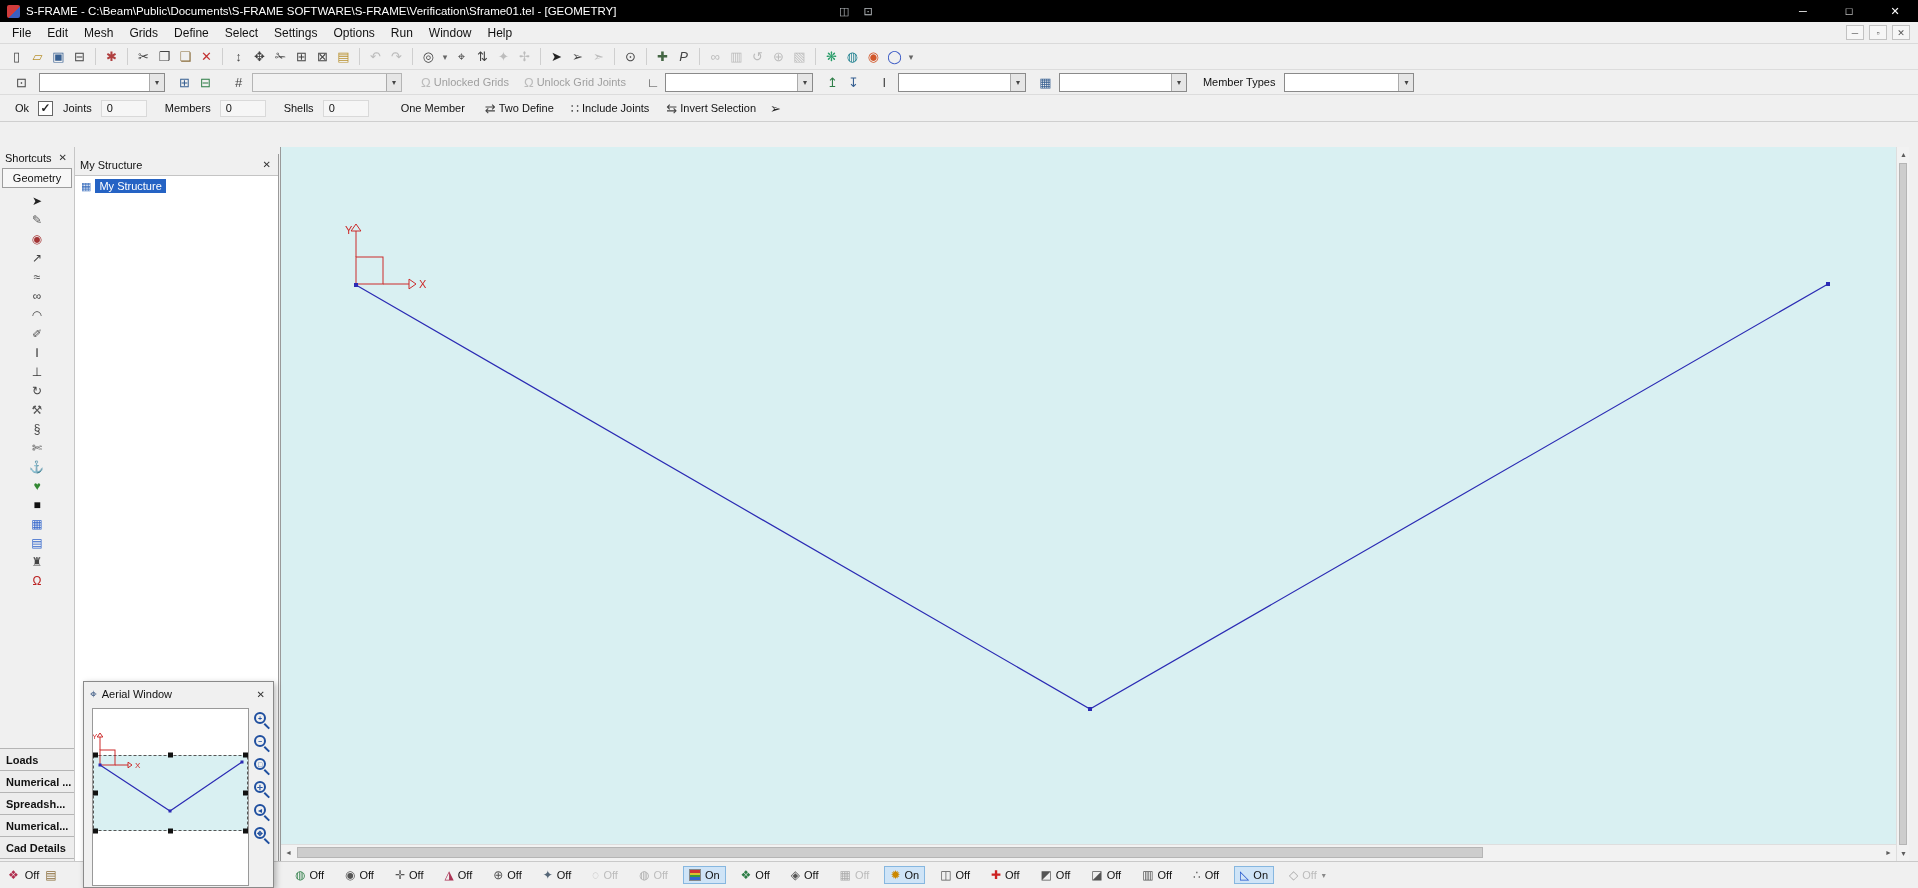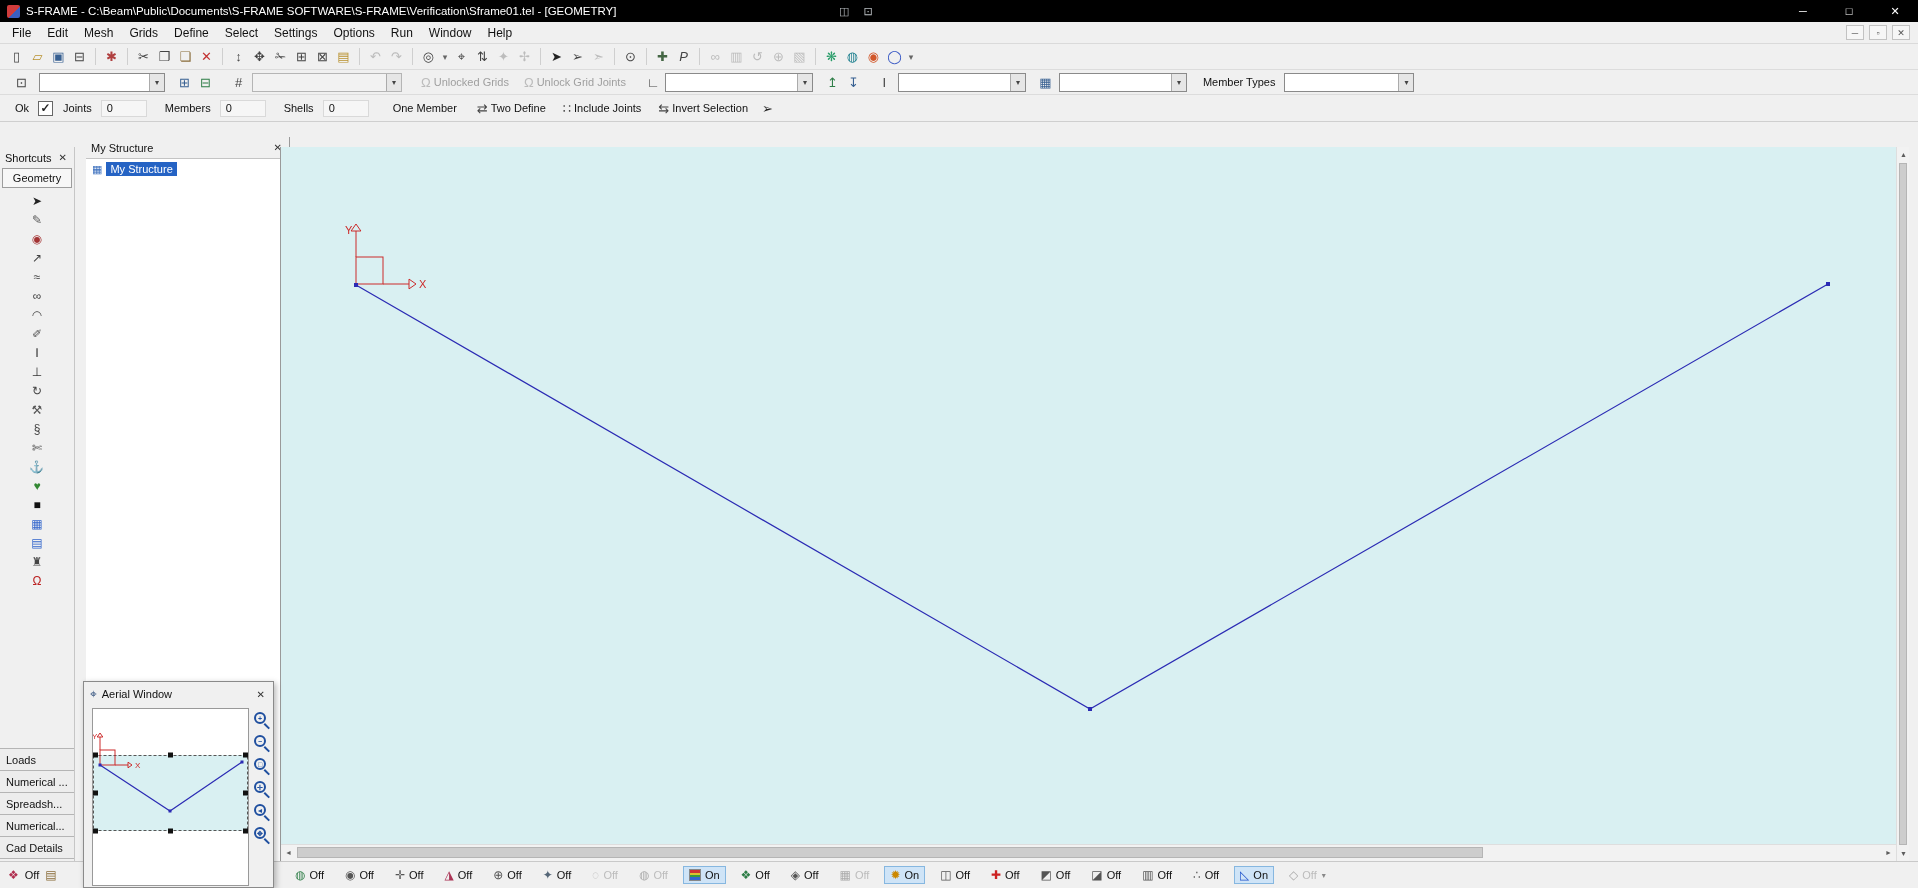--- a/index.html
+++ b/index.html
@@ -63,25 +63,25 @@
   .sidebar { position:absolute; left:0; top:147px; bottom:27px; width:75px; background:#f0f0f0;
              border-right:1px solid #c6c6c6; }
   .panel-header { height:21px; display:flex; align-items:center; padding:0 5px; font-size:11px; white-space:nowrap; }
   .close-x { margin-left:auto; font-size:10px; color:#333; padding:0 2px; }
   .geometry-tab { margin:0 2px; height:20px; border:1px solid #9d9d9d; background:#f7f7f7;
                   display:flex; align-items:center; justify-content:center; font-size:11px; }
   .tool-col { display:flex; flex-direction:column; align-items:center; margin-top:5px; gap:3px; }
   .side-tool { width:22px; height:16px; display:flex; align-items:center; justify-content:center; font-size:12px; }
   .side-tabs { position:absolute; left:0; bottom:2px; width:100%; border-bottom:1px solid #b5b5b5; }
   .side-tab { height:22px; border-top:1px solid #b5b5b5; background:#ededed; display:flex; align-items:center;
-              padding-left:6px; font-size:11px; white-space:nowrap; overflow:hidden; }
-
-  
-  .tree-panel { position:absolute; left:75px; top:137px; bottom:27px; width:204px; background:#f0f0f0;
-                border-right:1px solid #9a9a9a;margin-left:11px; }
+              padding-left:6px; font-size:11px; white-space:nowrap; overflow:hidden;font-weight:bold; }
+
+  
+  .tree-panel { position:absolute; left:75px; top:154px; bottom:27px; width:204px; background:#f0f0f0;
+                border-right:1px solid #9a9a9a; }
   .tree-body { position:absolute; left:0; right:0; top:21px; bottom:0; background:#fff; border-top:1px solid #c4c4c4; }
   .tree-item { display:flex; align-items:center; gap:4px; padding:3px 2px 2px 6px; font-size:11px; }
   .tree-icon { color:#3a6ebd; font-size:11px; }
   .tree-item .label { color:#fff; padding:1px 4px; }
 
   
   .canvas { position:absolute; left:280px; top:147px; right:9px; bottom:27px; background:#d9f0f2;
             border-left:1px solid #9a9a9a; overflow:hidden; }
   #main-svg { position:absolute; left:0; top:0; }
   .watermark { position:absolute; left:1315px; top:650px; pointer-events:none; }
@@ -259,21 +259,21 @@
   </div>
 <div class="toolbar3" id="toolbar3">
     <span class="tb2-label">Ok</span>
     <span class="checkbox" style="margin-left: 6px;">✓</span>
     <span class="tb2-label" style="margin-left: 10px;">Joints</span>
     <span class="count-field" style="margin-left: 6px;">0</span>
     <span class="tb2-label" style="margin-left: 18px;">Members</span>
     <span class="count-field" style="margin-left: 6px;">0</span>
     <span class="tb2-label" style="margin-left: 18px;">Shells</span>
     <span class="count-field" style="margin-left: 6px;">0</span>
-    <span class="tb2-label" style="margin-left: 24px;">One Member</span>
+    <span class="tb2-label" style="margin-left: 32px;">One Member</span>
     <span class="iconlabel" style="margin-left: 14px;">
       <span class="tb2-icon">⇄</span>
       <span>Two Define</span>
     </span>
     <span class="iconlabel" style="margin-left: 14px;">
       <span class="tb2-icon">∷</span>
       <span>Include Joints</span>
     </span>
     <span class="iconlabel" style="margin-left: 14px;">
       <span class="tb2-icon">⇆</span>

